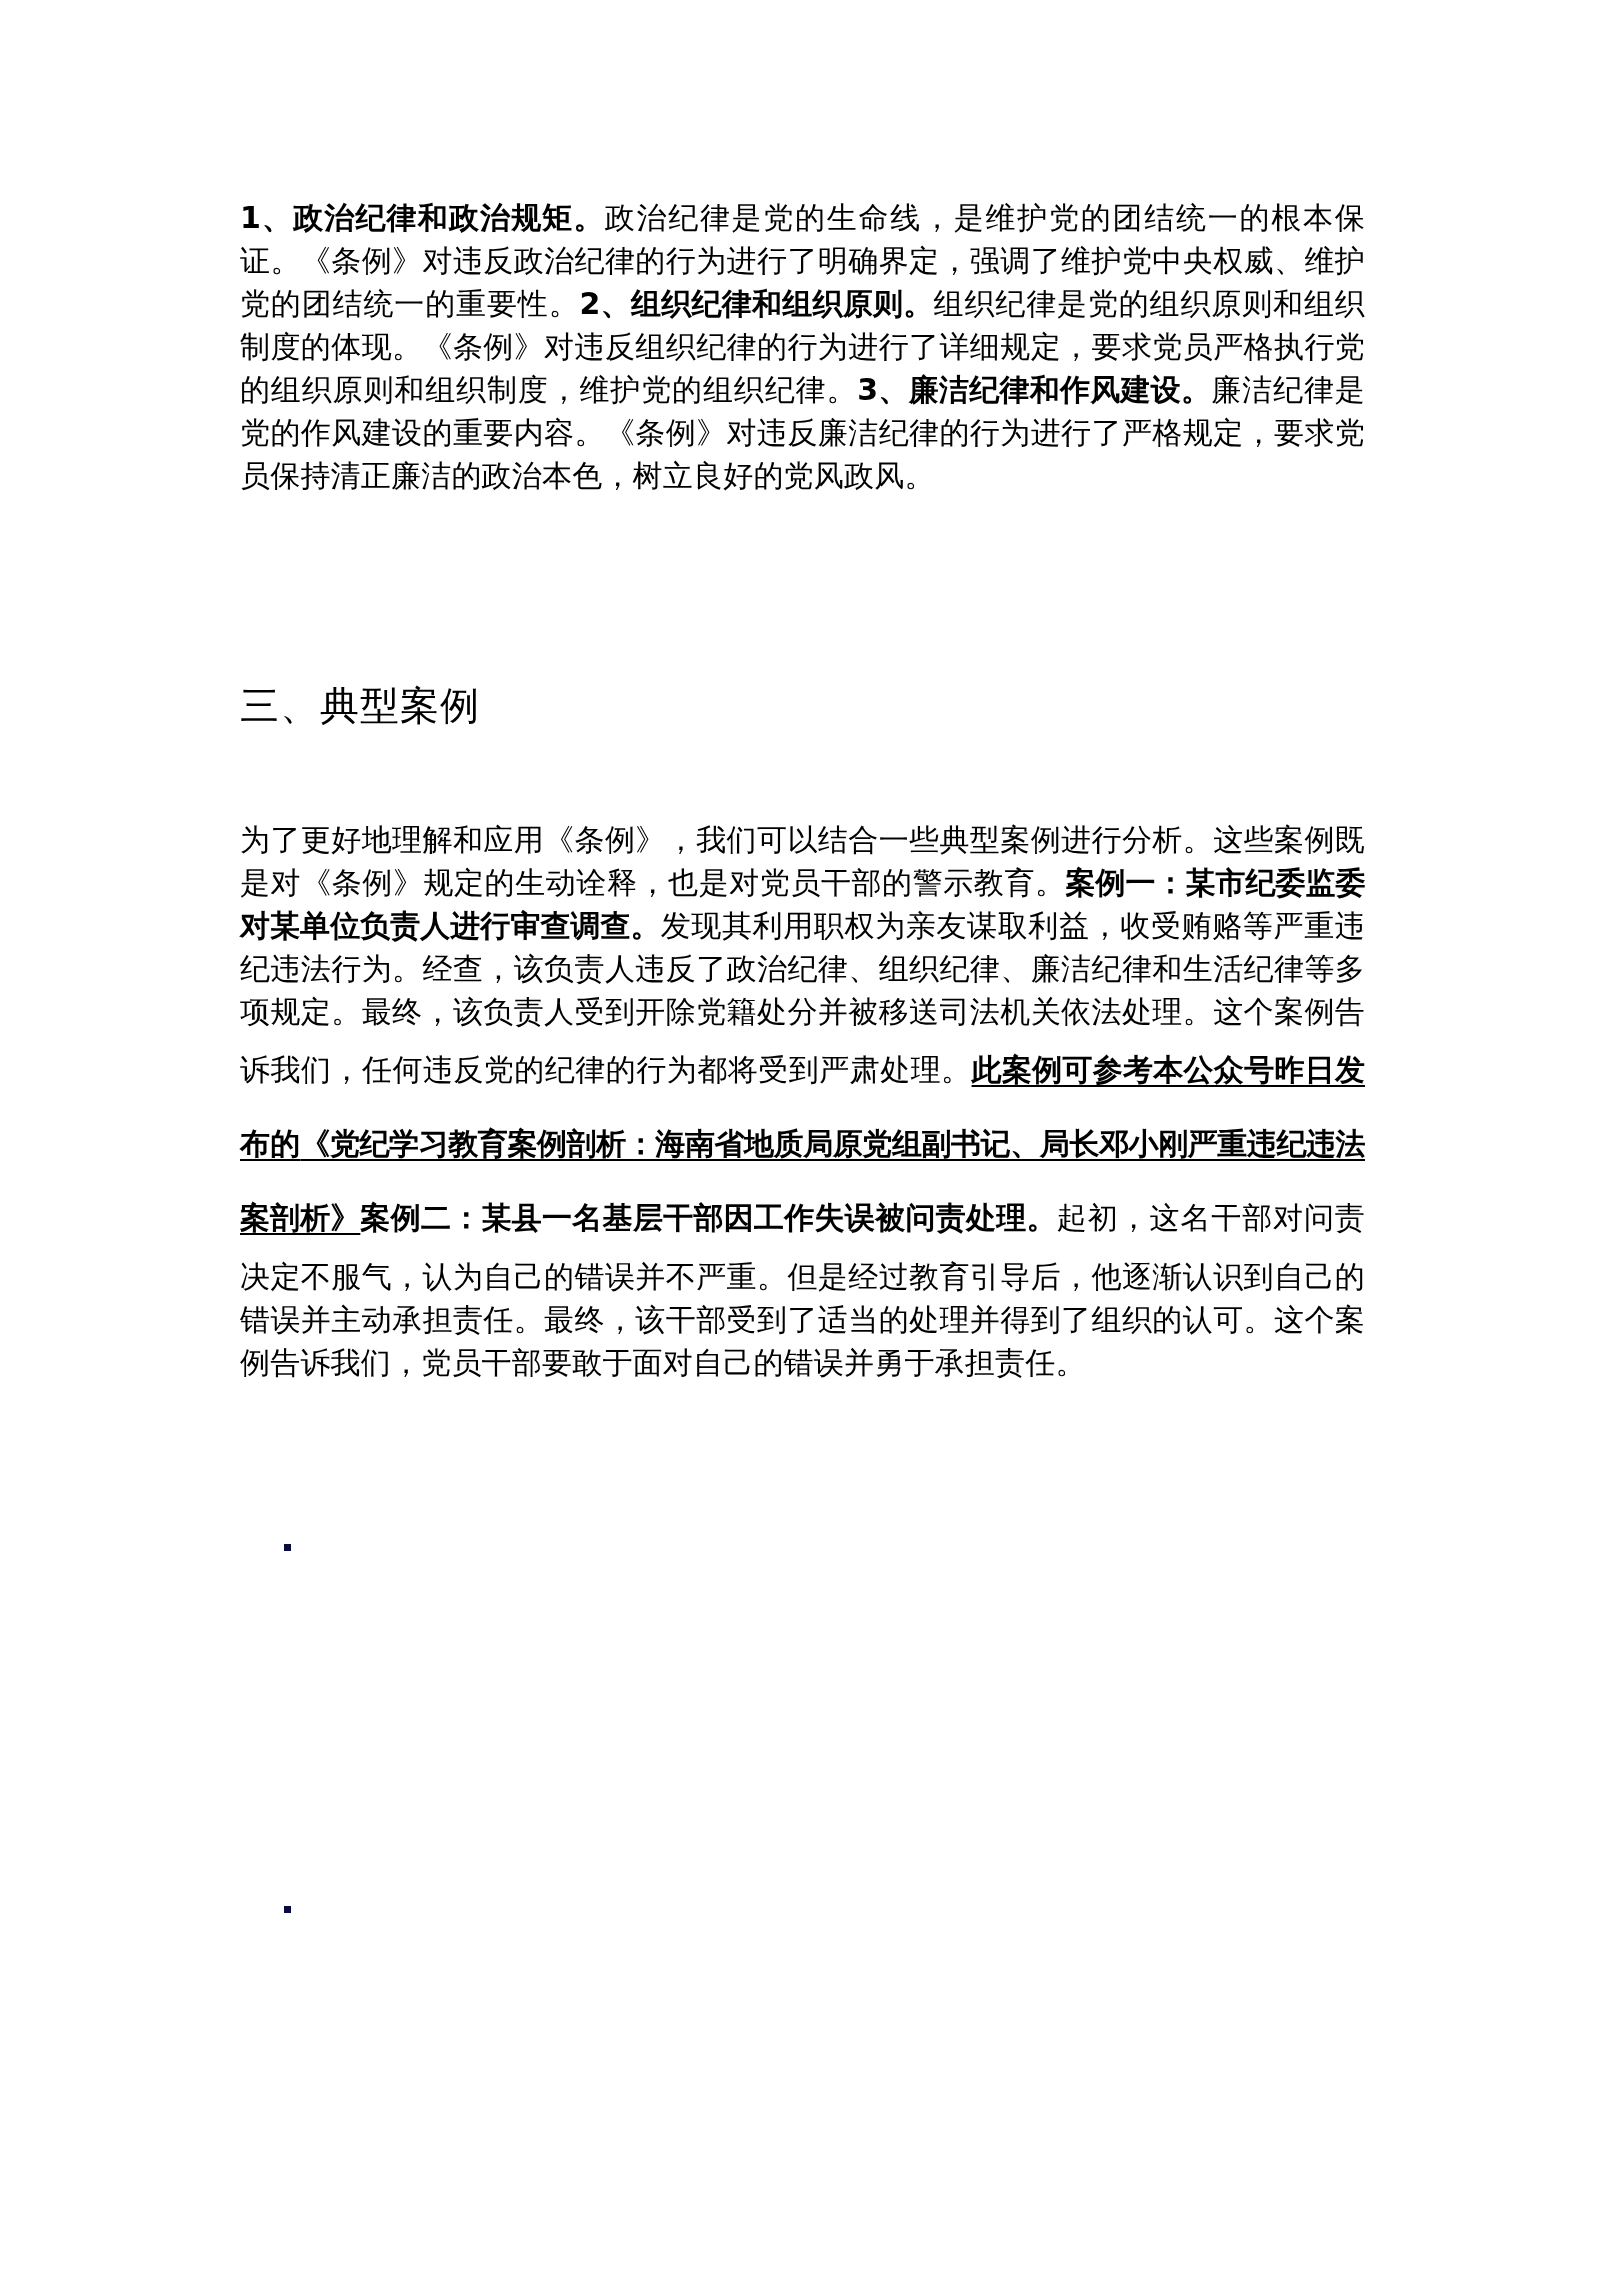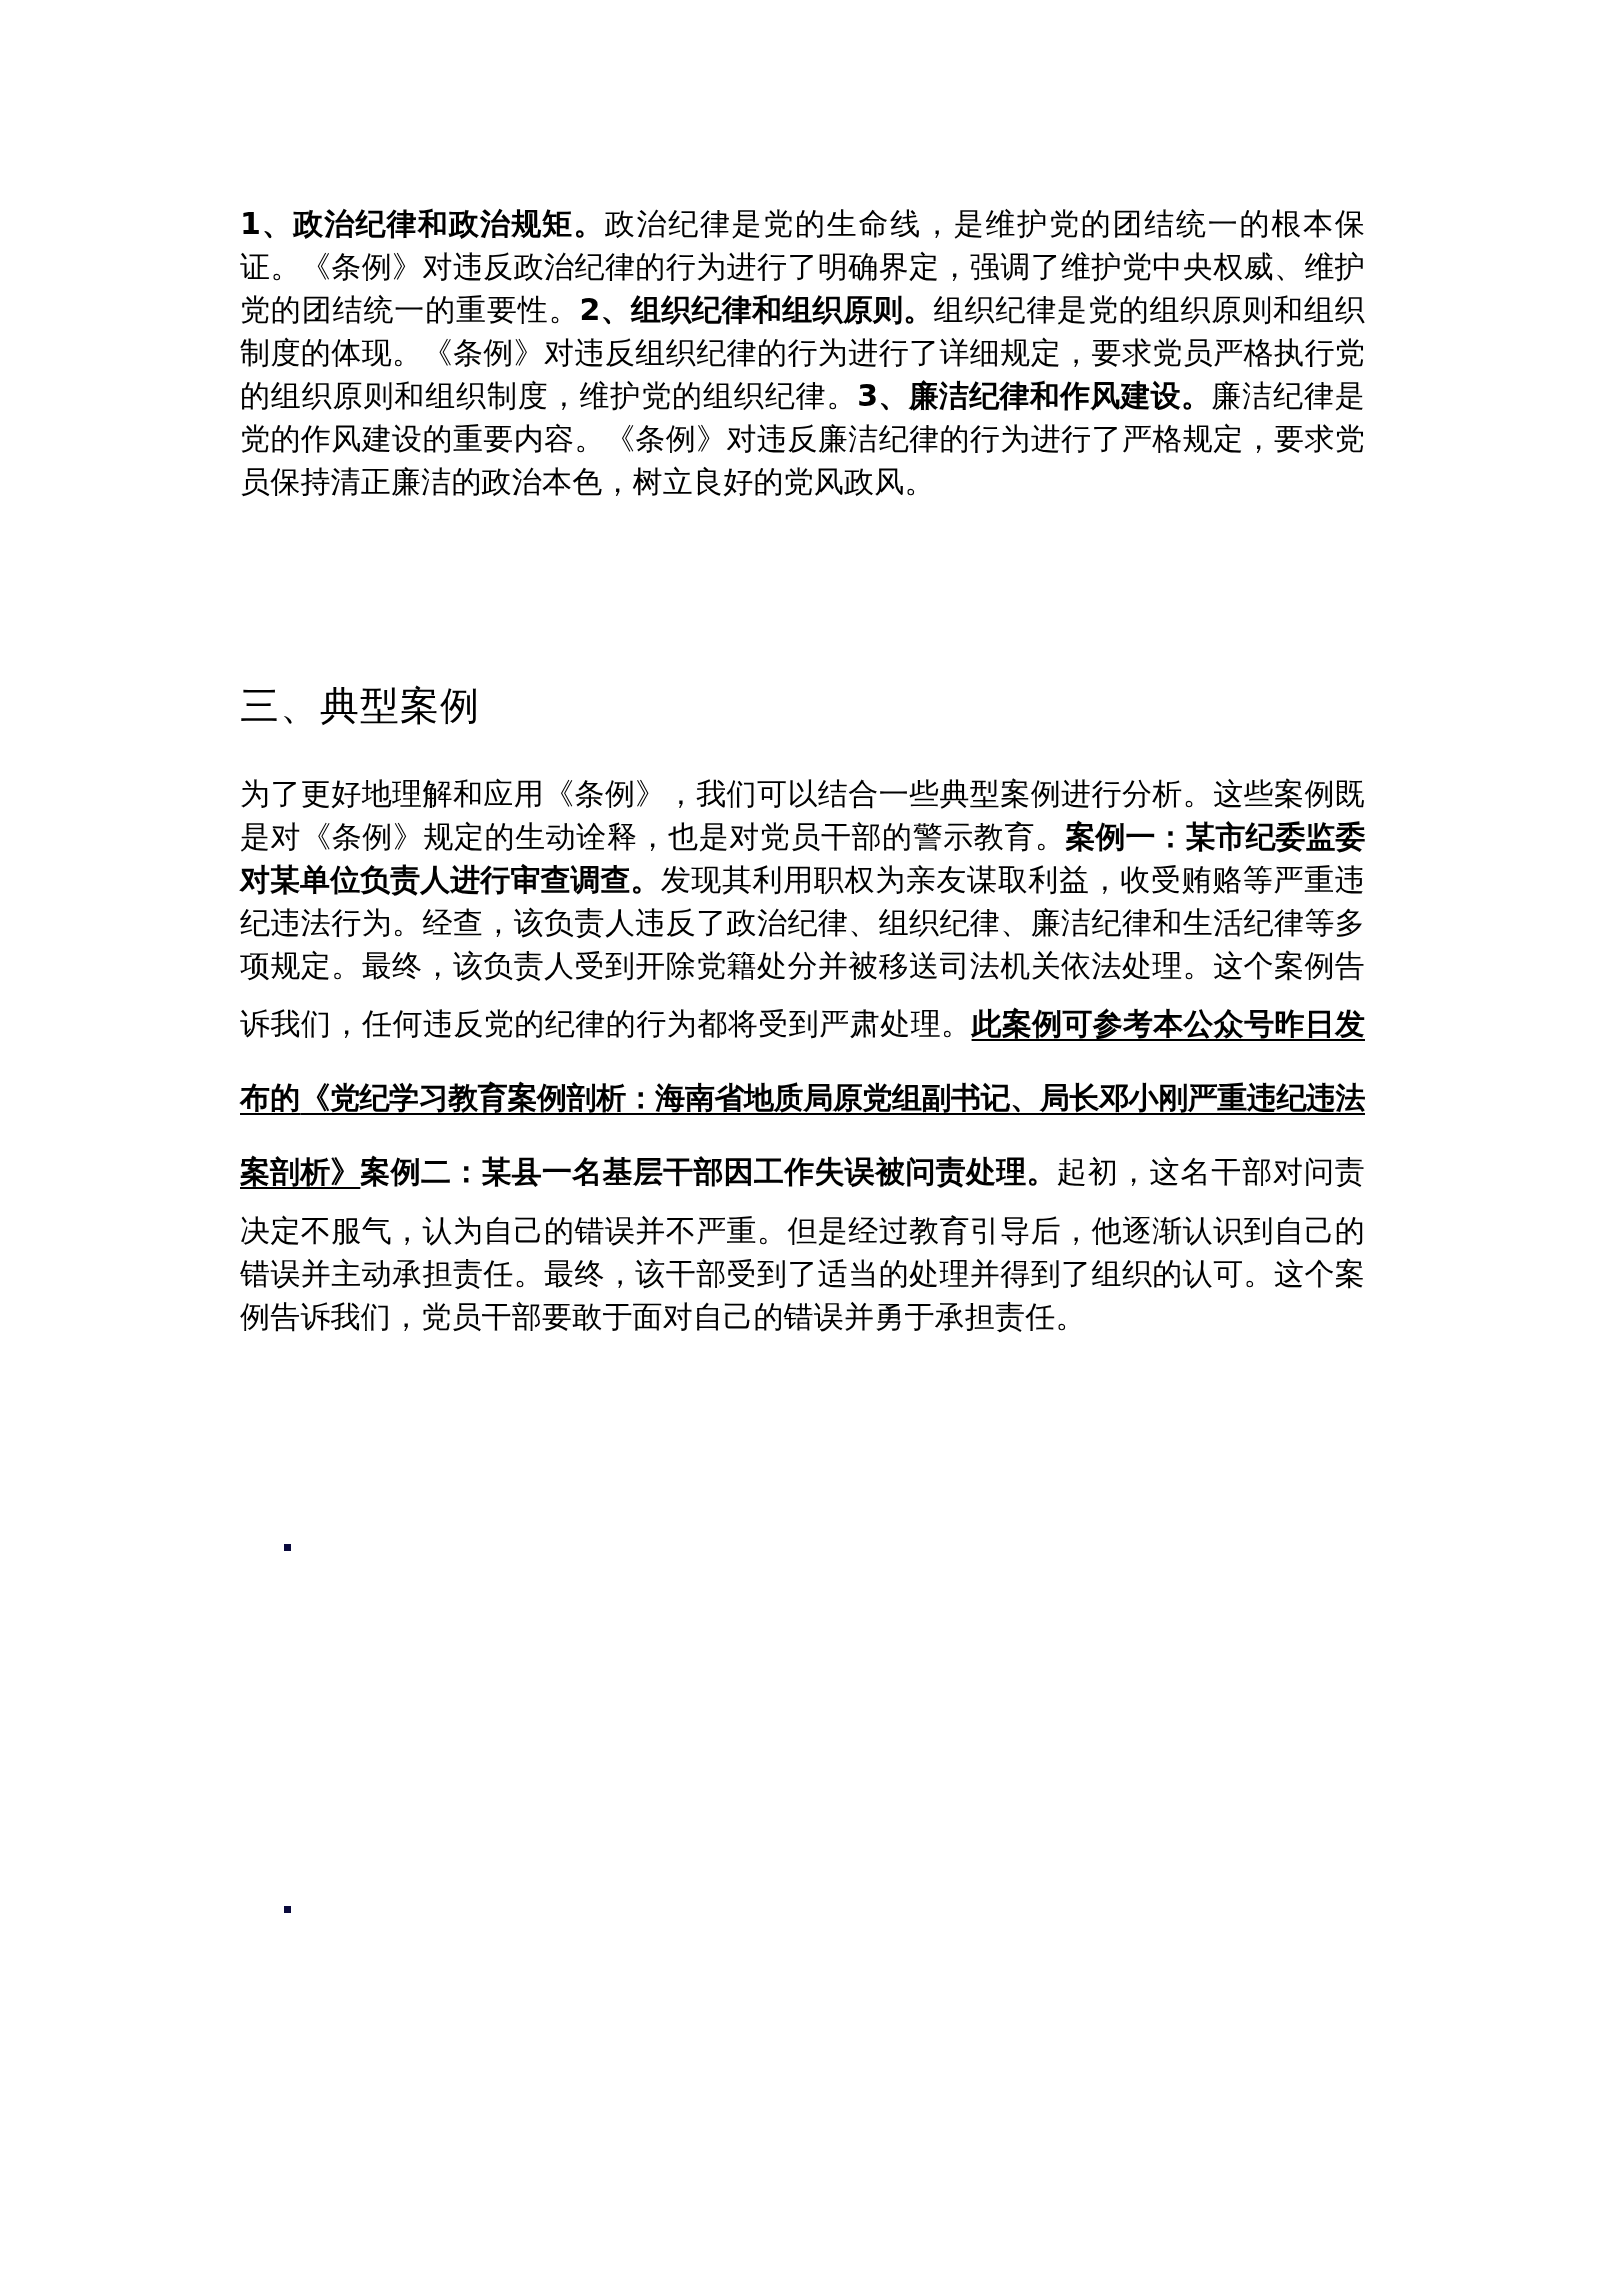--- a/index.html
+++ b/index.html
@@ -33,23 +33,23 @@
     margin: 0;
     text-indent: 0;
   }
   .b {
     font-weight: bold;
     font-family: "DejaVu Sans", "Liberation Sans", sans-serif;
     letter-spacing: -0.4px;
   }
 
   
-  #para-one-wrap { position: absolute; left: 240px; top: 196px; width: 1125px; margin-top: 6px; }
+  #para-one-wrap { position: absolute; left: 240px; top: 196px; width: 1125px; }
   #heading-wrap  { position: absolute; left: 240px; top: 678px; width: 1125px; }
-  #para-two-wrap { position: absolute; left: 240px; top: 772px; width: 1125px; }
+  #para-two-wrap { position: absolute; left: 240px; top: 818px; width: 1125px; }
   #bullet-one-wrap  { position: absolute; left: 284px; top: 1544px; }
   #para-three-wrap  { position: absolute; left: 240px; top: 1656px; width: 1125px; }
   #bullet-two-wrap  { position: absolute; left: 284px; top: 1906px; }
   #para-four-wrap   { position: absolute; left: 240px; top: 1941px; width: 1125px; }
 
   
   .heading {
     font-family: "DejaVu Sans", "Liberation Sans", sans-serif;
     font-weight: normal;
     font-size: 39px;

